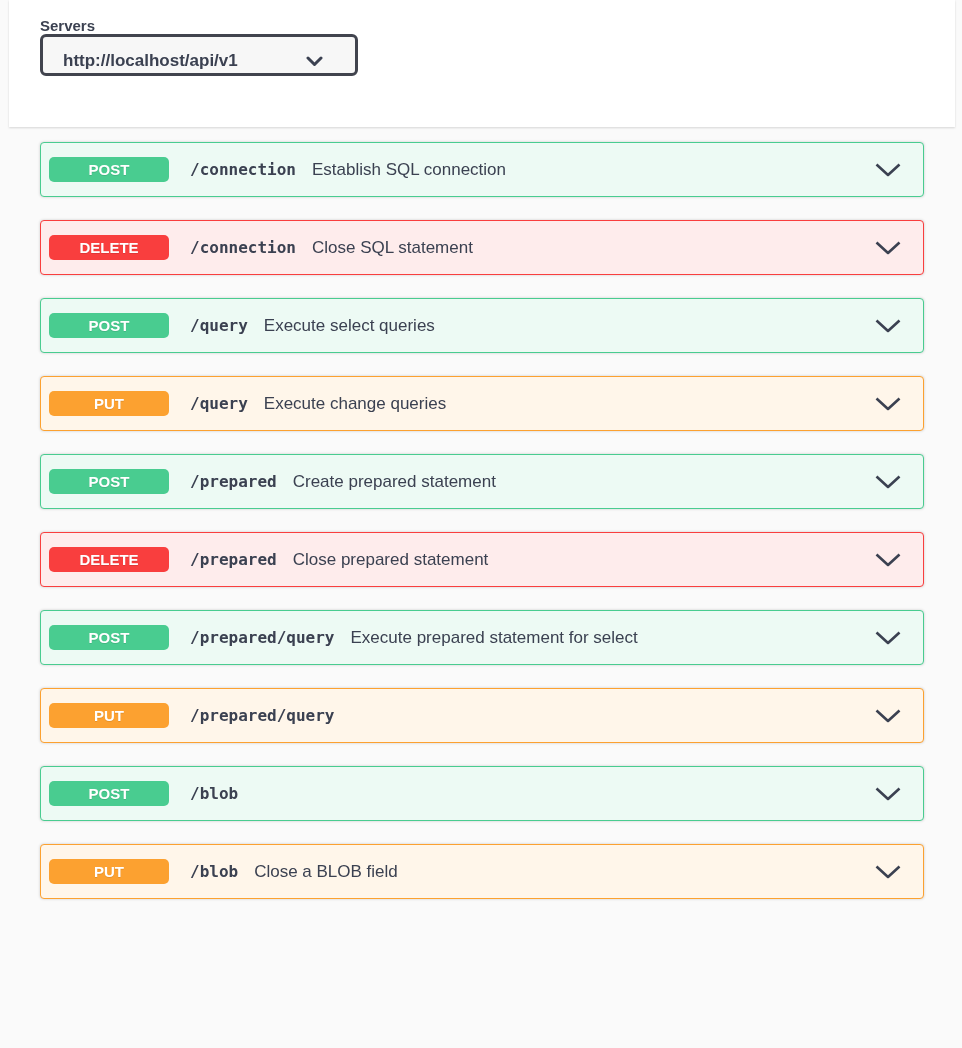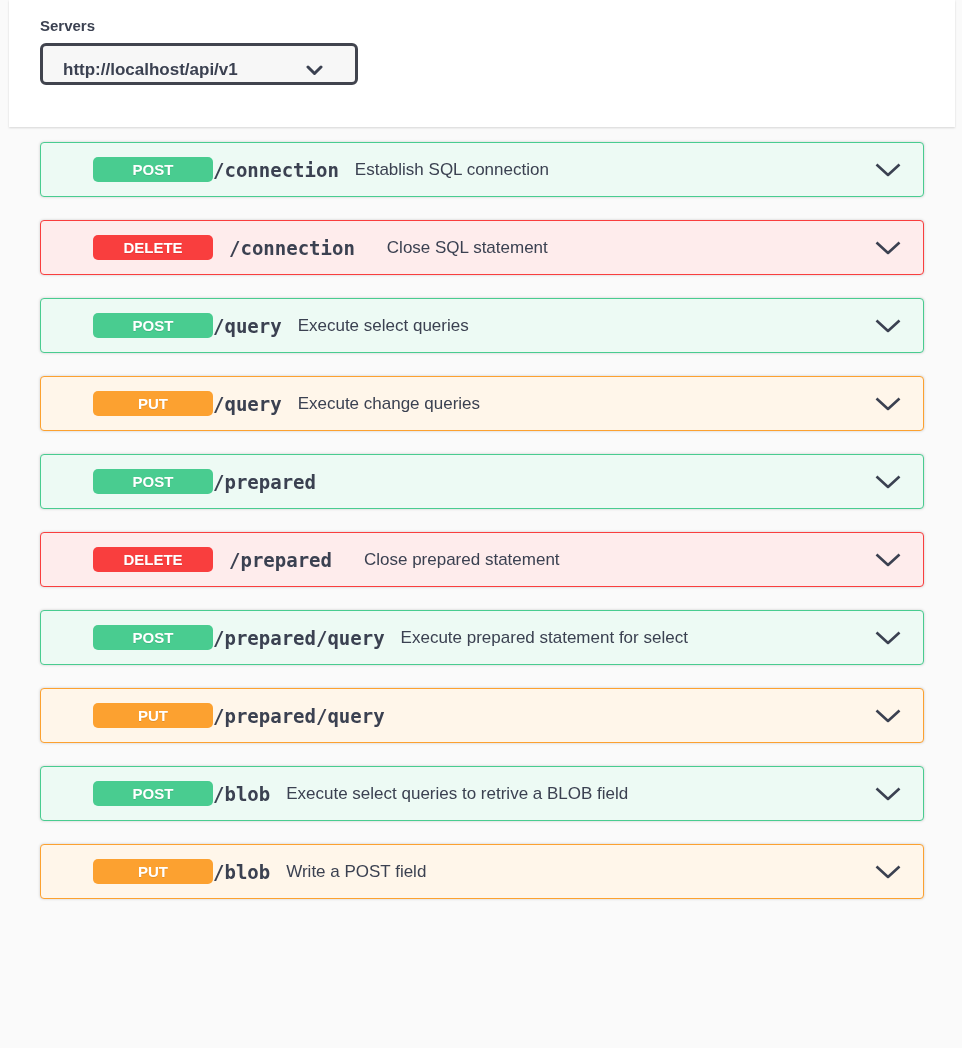--- a/index.html
+++ b/index.html
@@ -14,21 +14,21 @@
   .scheme-container{
     margin-left:9px;width:946px;height:127px;
     background:#ffffff;
     box-shadow:0 1px 2px 0 rgba(0,0,0,.15);
     box-sizing:border-box;
     padding:17px 0 0 31px;
   }
   .servers-label{
     display:block;
     font-weight:bold;font-size:15px;
-    margin-bottom:9px;
+    margin-bottom:0;
   }
   .server-select{
     width:318px;height:42px;box-sizing:border-box;
     border:3px solid #41444e;border-radius:6px;
     background:#f7f7f7;
     display:flex;align-items:center;justify-content:space-between;
     padding:12px 32px 0 20px;
     font-weight:bold;font-size:17px;
     cursor:pointer;
   }
@@ -58,37 +58,38 @@
     padding:0 21px 0 8px;
     cursor:pointer;
   }
   .method-badge{
     width:120px;height:25px;flex:0 0 120px;
     border:none;border-radius:5px;
     color:#fff;font-weight:bold;font-size:15px;
     font-family:"Liberation Sans",sans-serif;
     text-shadow:0 1px 0 rgba(0,0,0,.1);
     cursor:pointer;
-    display:flex;align-items:center;justify-content:center;margin-left:44px;
+    display:flex;align-items:center;justify-content:center;
   }
   .path{
+    margin-left:21px;
     font-family:"DejaVu Sans Mono","Liberation Mono",monospace;
-    font-weight:bold;font-size:19px;
+    font-weight:bold;font-size:16px;
     letter-spacing:0;
   }
   .summary{
     margin-left:16px;
     font-size:17px;
   }
   .arrow{margin-left:auto;flex:0 0 auto;}
   .opblock.post  {background:var(--post-bg);  border-color:var(--post);}
   .opblock.post   .method-badge{background:var(--post);}
   .opblock.put   {background:var(--put-bg);   border-color:var(--put);}
   .opblock.put    .method-badge{background:var(--put);}
-  .opblock.delete{background:var(--delete-bg);border-color:var(--delete);gap:16px;}
+  .opblock.delete{background:var(--delete-bg);border-color:var(--delete);}
   .opblock.delete .method-badge{background:var(--delete);}
 </style>
 </head>
 <body>
 
 <div class="scheme-container">
   <label class="servers-label">Servers</label>
   <div class="server-select">
     <span>http://localhost/api/v1</span>
     <span style="line-height:0;">
@@ -141,20 +142,21 @@
     <span class="arrow" style="line-height:0;">
       <svg width="28" height="16" viewBox="0 0 28 16">
             <path d="M2.5 2.5 L14 13 L25.5 2.5" fill="none" stroke="#3b4151" stroke-width="2.6" stroke-linejoin="round"></path>
           </svg>
     </span>
   </div>
 
   <div class="opblock post">
     <button class="method-badge">POST</button>
     <span class="path">/prepared</span>
+    <span class="summary">Create prepared statement</span>
     <span class="arrow" style="line-height:0;">
       <svg width="28" height="16" viewBox="0 0 28 16">
             <path d="M2.5 2.5 L14 13 L25.5 2.5" fill="none" stroke="#3b4151" stroke-width="2.6" stroke-linejoin="round"></path>
           </svg>
     </span>
   </div>
 
   <div class="opblock delete">
     <button class="method-badge">DELETE</button>
     <span class="path">/prepared</span>
@@ -183,32 +185,31 @@
     <span class="arrow" style="line-height:0;">
       <svg width="28" height="16" viewBox="0 0 28 16">
             <path d="M2.5 2.5 L14 13 L25.5 2.5" fill="none" stroke="#3b4151" stroke-width="2.6" stroke-linejoin="round"></path>
           </svg>
     </span>
   </div>
 
   <div class="opblock post">
     <button class="method-badge">POST</button>
     <span class="path">/blob</span>
-    <span class="summary">Execute select queries to retrive a BLOB field</span>
     <span class="arrow" style="line-height:0;">
       <svg width="28" height="16" viewBox="0 0 28 16">
             <path d="M2.5 2.5 L14 13 L25.5 2.5" fill="none" stroke="#3b4151" stroke-width="2.6" stroke-linejoin="round"></path>
           </svg>
     </span>
   </div>
 
   <div class="opblock put">
     <button class="method-badge">PUT</button>
     <span class="path">/blob</span>
-    <span class="summary">Write a POST field</span>
+    <span class="summary">Close a BLOB field</span>
     <span class="arrow" style="line-height:0;">
       <svg width="28" height="16" viewBox="0 0 28 16">
             <path d="M2.5 2.5 L14 13 L25.5 2.5" fill="none" stroke="#3b4151" stroke-width="2.6" stroke-linejoin="round"></path>
           </svg>
     </span>
   </div>
 </div>
 </div>
 
 </body></html>

